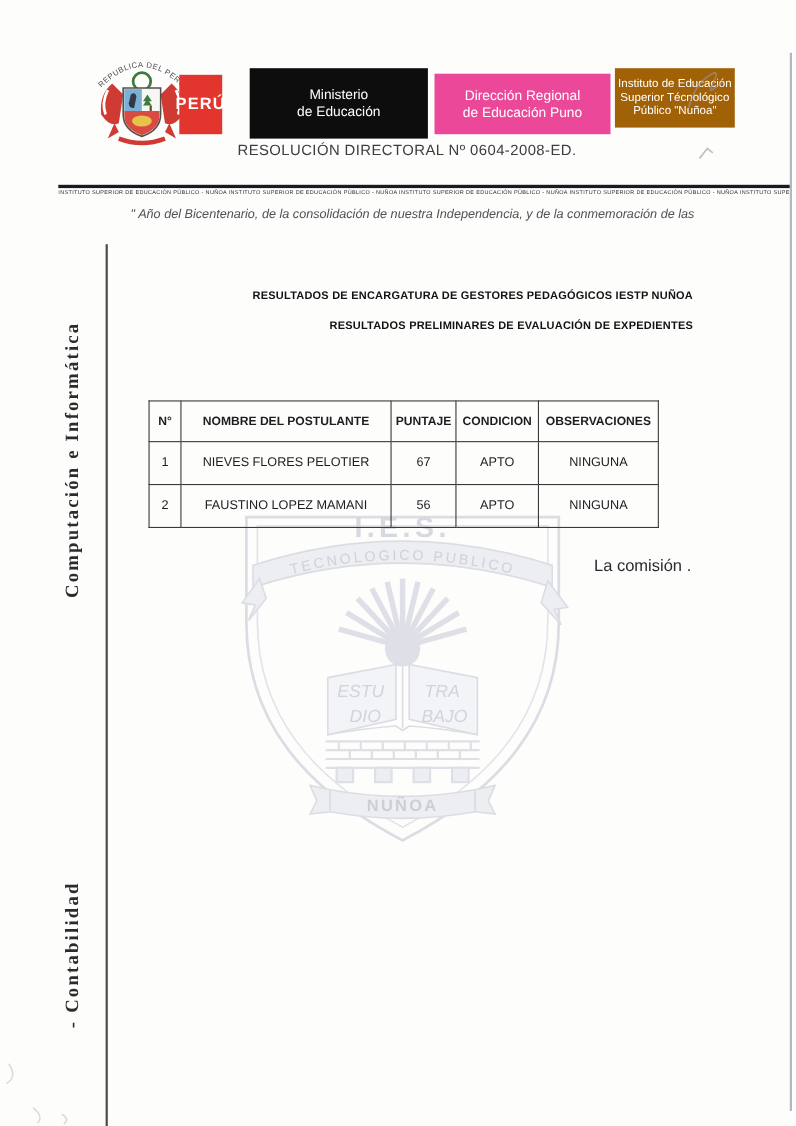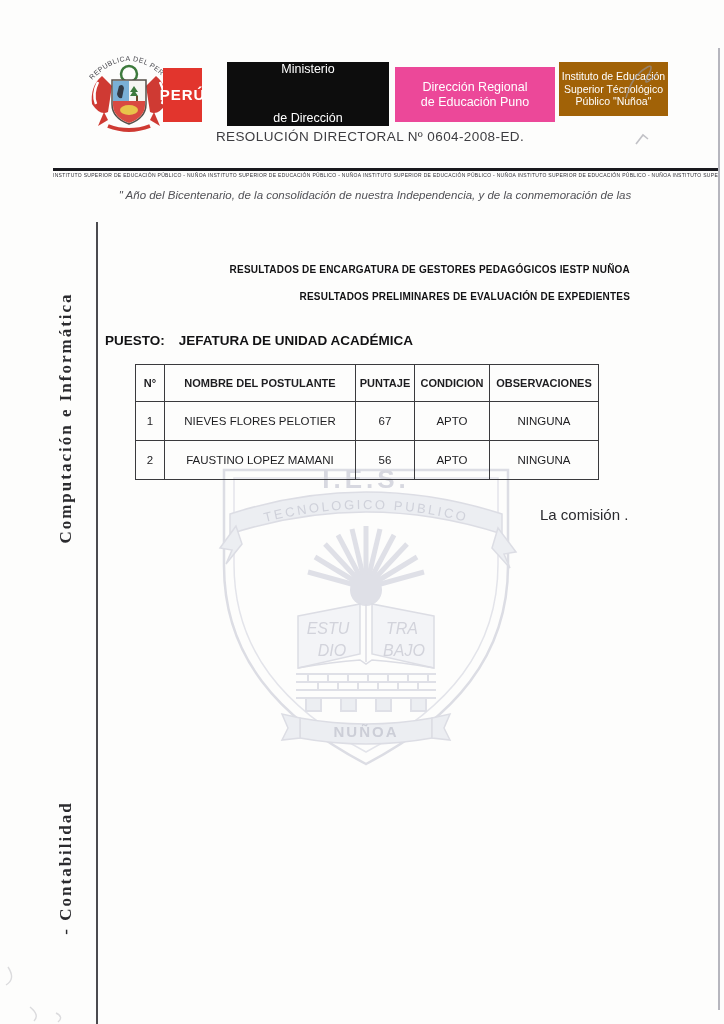--- a/index.html
+++ b/index.html
@@ -8,21 +8,21 @@
     font-family:"Liberation Sans",sans-serif;color:#1c1c1e;overflow:hidden;
     margin:0 auto;
   }
   .abs{position:absolute;}
 
   
   .hbox{position:absolute;display:flex;flex-direction:column;align-items:center;justify-content:center;
         color:#fff;text-align:center;line-height:1.18;}
   .hbox-peru{left:163px;top:68px;width:39px;height:54px;background:#e2352d;
              font-weight:bold;font-size:15px;letter-spacing:1px;}
-  .hbox-ministry{left:227px;top:62px;width:162px;height:64px;background:#0d0d0d;font-size:12.5px;justify-content:space-between;}
+  .hbox-ministry{left:227px;top:62px;width:162px;height:64px;background:#0d0d0d;font-size:12.5px;}
   .hbox-regional{left:395px;top:67px;width:160px;height:55px;background:#ec4899;font-size:12.5px;}
   .hbox-institute{left:559px;top:62px;width:109px;height:54px;background:#a16207;font-size:10.5px;}
 
   .resolution-line{left:105px;top:129px;width:530px;text-align:center;
     font-size:13.5px;color:#3d3d41;letter-spacing:.4px;}
   .address-line{left:85px;top:143px;width:570px;text-align:center;
     font-size:19px;color:#323236;letter-spacing:.8px;}
 
   .micro-band{left:53px;top:168px;width:665px;border-top:3px solid #1a1a1f;}
   .micro-band .micro-text{height:9px;overflow:hidden;white-space:nowrap;
@@ -174,21 +174,21 @@
       <ellipse cx="45" cy="68" rx="9" ry="5" fill="#e8c34a"></ellipse>
     </g>
     <path d="M24,84 Q45,92 66,84" stroke="#cf3a33" stroke-width="4" fill="none"></path>
   </svg>
 
   <div class="hbox hbox-peru">
     <span>PERÚ</span>
   </div>
   <div class="hbox hbox-ministry">
     <span>Ministerio</span>
-    <span>de Dirección</span>
+    <span>de Educación</span>
   </div>
   <div class="hbox hbox-regional">
     <span>Dirección Regional</span>
     <span>de Educación Puno</span>
   </div>
   <div class="hbox hbox-institute">
     <span>Instituto de Educación</span>
     <span>Superior Técnológico</span>
     <span>Público "Nuñoa"</span>
   </div>
@@ -213,23 +213,20 @@
   <svg class="abs penmark" style="left:0px;top:955px" width="90" height="69" viewBox="0 0 90 69">
     <path d="M8,12 q8,12 -2,18 M30,52 q10,8 4,14 M56,58 q8,4 2,9" fill="none" stroke="#a8a8ae" stroke-width="1.4" opacity=".4"></path>
   </svg>
 
   <div class="v-label v-label-top">Computación e Informática</div>
   <div class="v-label v-label-bottom">- Contabilidad</div>
 
   <div class="abs doc-title">RESULTADOS DE ENCARGATURA DE GESTORES PEDAGÓGICOS IESTP NUÑOA</div>
   <div class="abs doc-title doc-title2">RESULTADOS PRELIMINARES DE EVALUACIÓN DE EXPEDIENTES</div>
 
-  <div class="abs puesto">
-    <span class="lbl">PUESTO:</span><span>JEFATURA DE UNIDAD ACADÉMICA</span>
-  </div>
 
   <table class="abs results">
     <thead>
       <tr>
         <th class="col-n">N°</th>
         <th class="col-name">NOMBRE DEL POSTULANTE</th>
         <th class="col-score">PUNTAJE</th>
         <th class="col-cond">CONDICION</th>
         <th class="col-obs">OBSERVACIONES</th>
       </tr>

